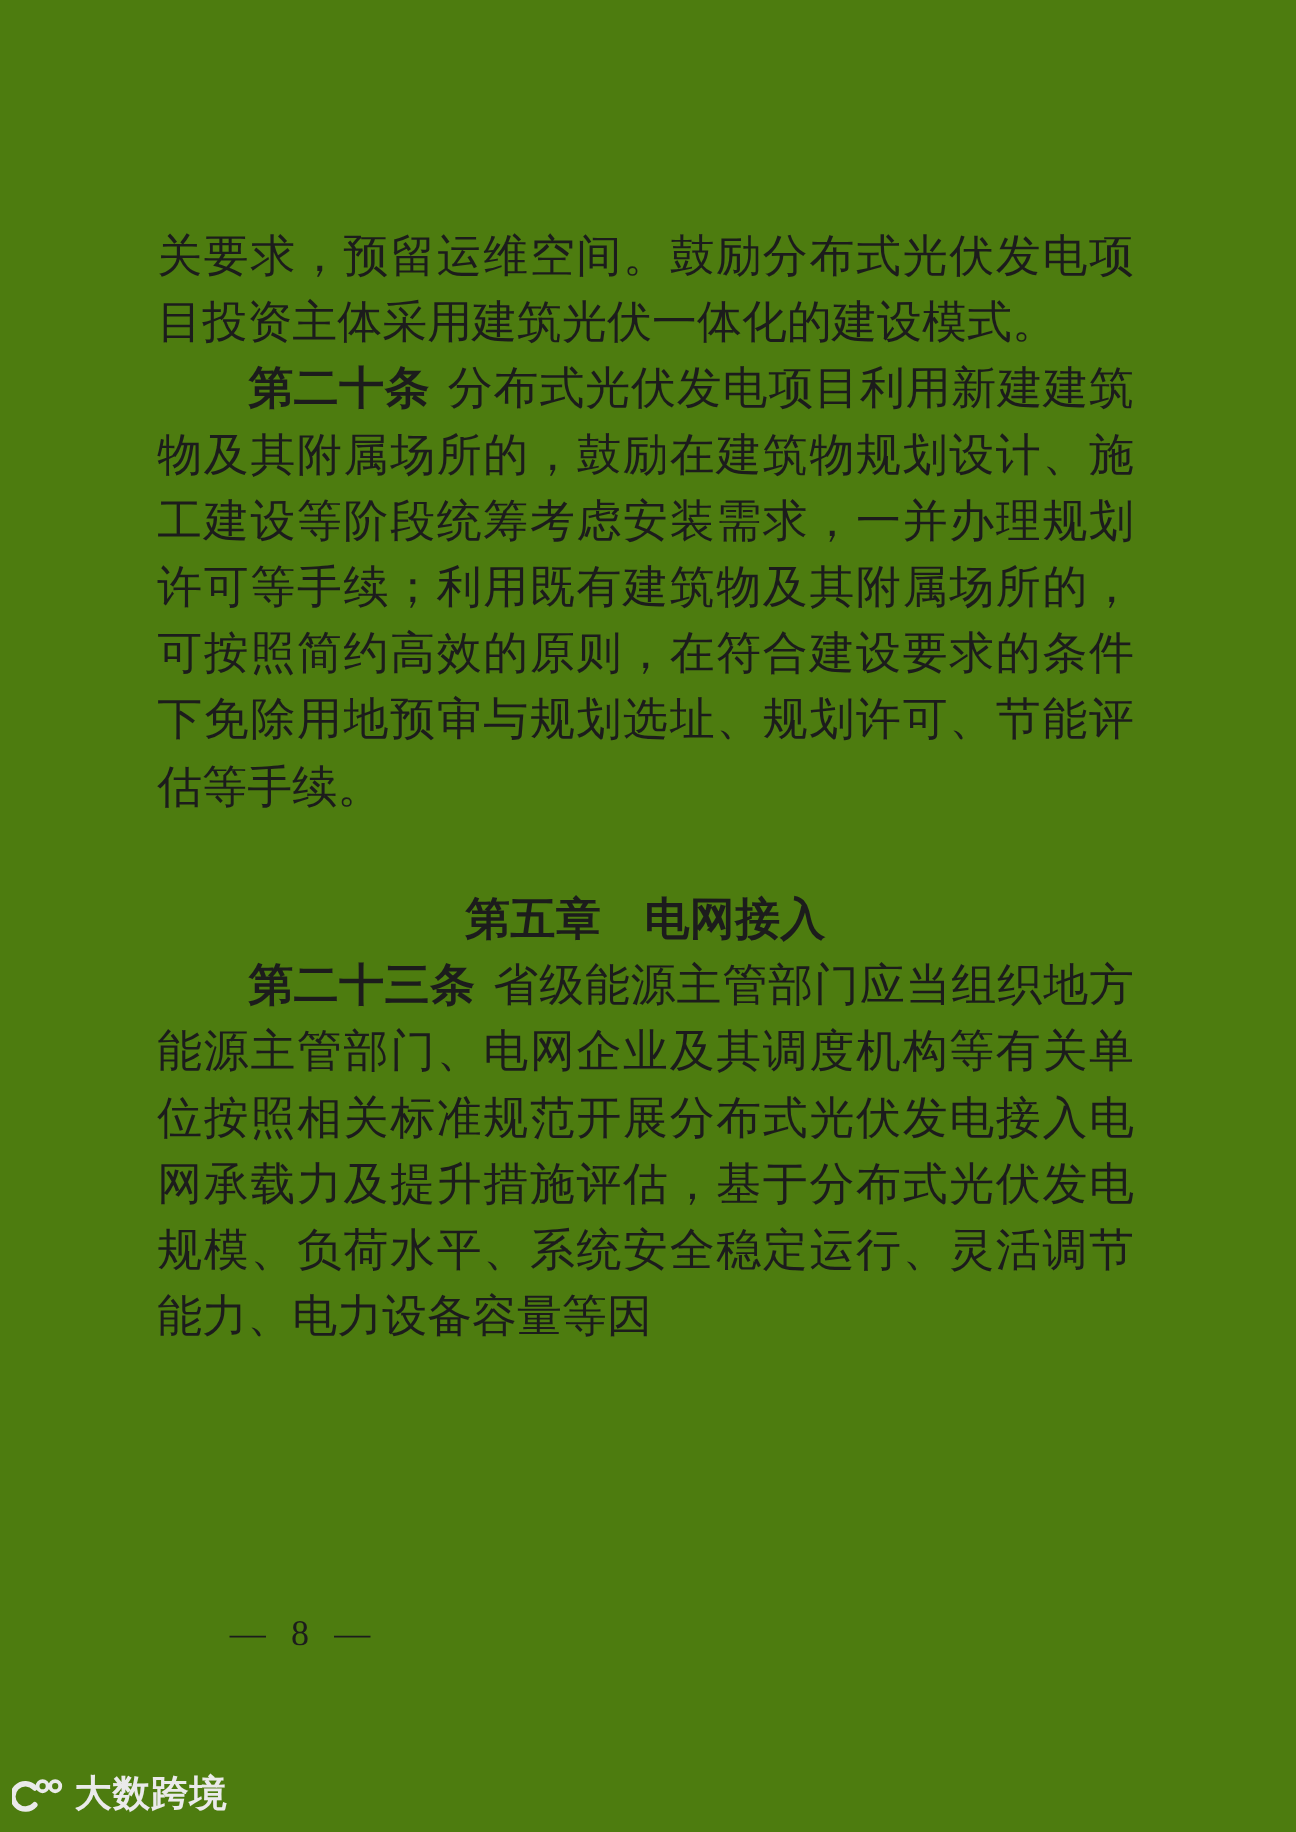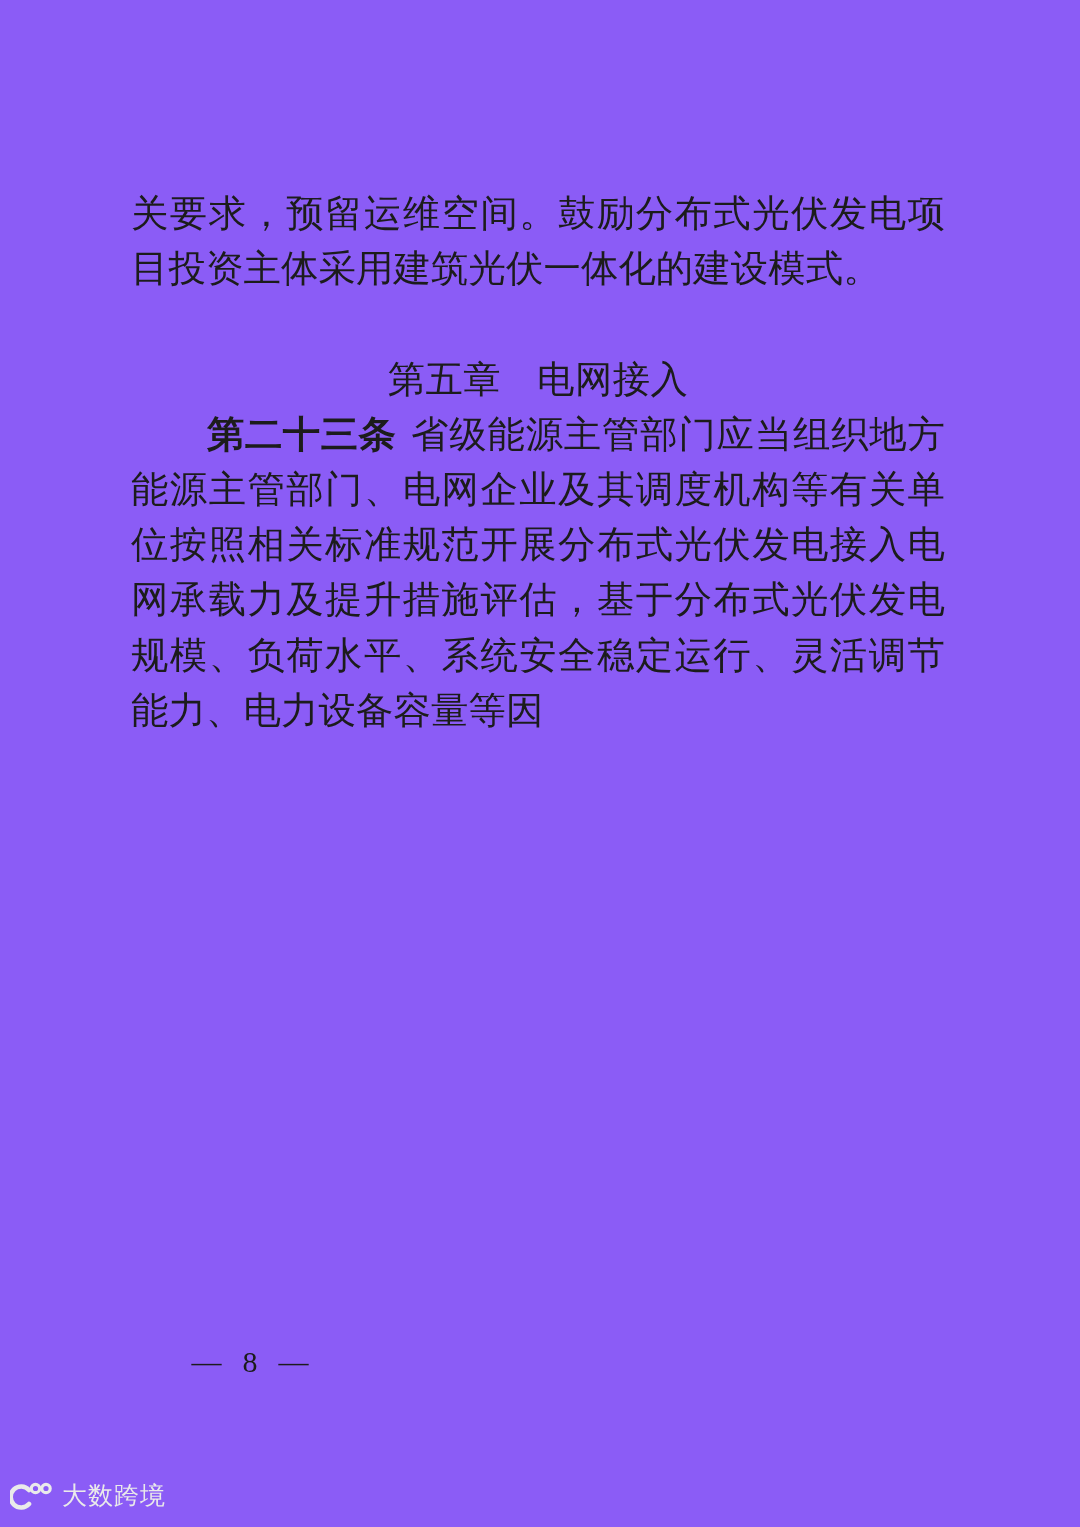--- a/index.html
+++ b/index.html
@@ -16,21 +16,21 @@
     color: #1a1a1a;
     -webkit-font-smoothing: antialiased;
   }
 
   
   #page {
     position: absolute;
     left: 0; top: 0;
     width: 1080px;
     height: 1527px;
-    background: #8b5cf6;
+    background: #4d7c0f;
   }
 
   #text-column {
     position: absolute;
     left: 131px;
     top: 186px;
     width: 814px;
   }
 
   
@@ -55,21 +55,21 @@
     display: inline-block;
     width: 14px;
   }
 
   
   .chapter-heading {
     font-size: 37.4px;
     line-height: 55.2px;
     text-align: center;
     color: #1c1c1c;
-    font-weight: 400;
+    font-weight: 700;
     letter-spacing: 0.4px;
   }
   .chapter-heading .gap {
     display: inline-block;
     width: 36px;
   }
 
   .blank-line {
     height: 55.2px;
   }
@@ -99,38 +99,41 @@
     user-select: none;
     pointer-events: none;
   }
   #watermark .wm-mark {
     width: 44px;
     height: 30px;
     position: relative;
     display: block;
   }
   #watermark .wm-text {
-    font-size: 25px;
-    font-weight: 400;
+    font-size: 31px;
+    font-weight: 700;
     color: #eaeaea;
     letter-spacing: 1px;
     line-height: 30px;
   }
 </style>
 </head>
 <body>
 
 <div id="page">
 
   <div id="text-column">
 
     <p class="para">
       <span>关要求，预留运维空间。鼓励分布式光伏发电项目投资主体采用建筑光伏一体化的建设模式。</span>
     </p>
 
+    <p class="para indent">
+      <span class="marker">第二十条</span><span class="marker-gap"></span><span>分布式光伏发电项目利用新建建筑物及其附属场所的，鼓励在建筑物规划设计、施工建设等阶段统筹考虑安装需求，一并办理规划许可等手续；利用既有建筑物及其附属场所的，可按照简约高效的原则，在符合建设要求的条件下免除用地预审与规划选址、规划许可、节能评估等手续。</span>
+    </p>
 
 
     <div class="blank-line"></div>
 
     <div class="chapter-heading">
       <span>第五章</span><span class="gap"></span><span>电网接入</span>
     </div>
 
 
     <p class="para indent">

